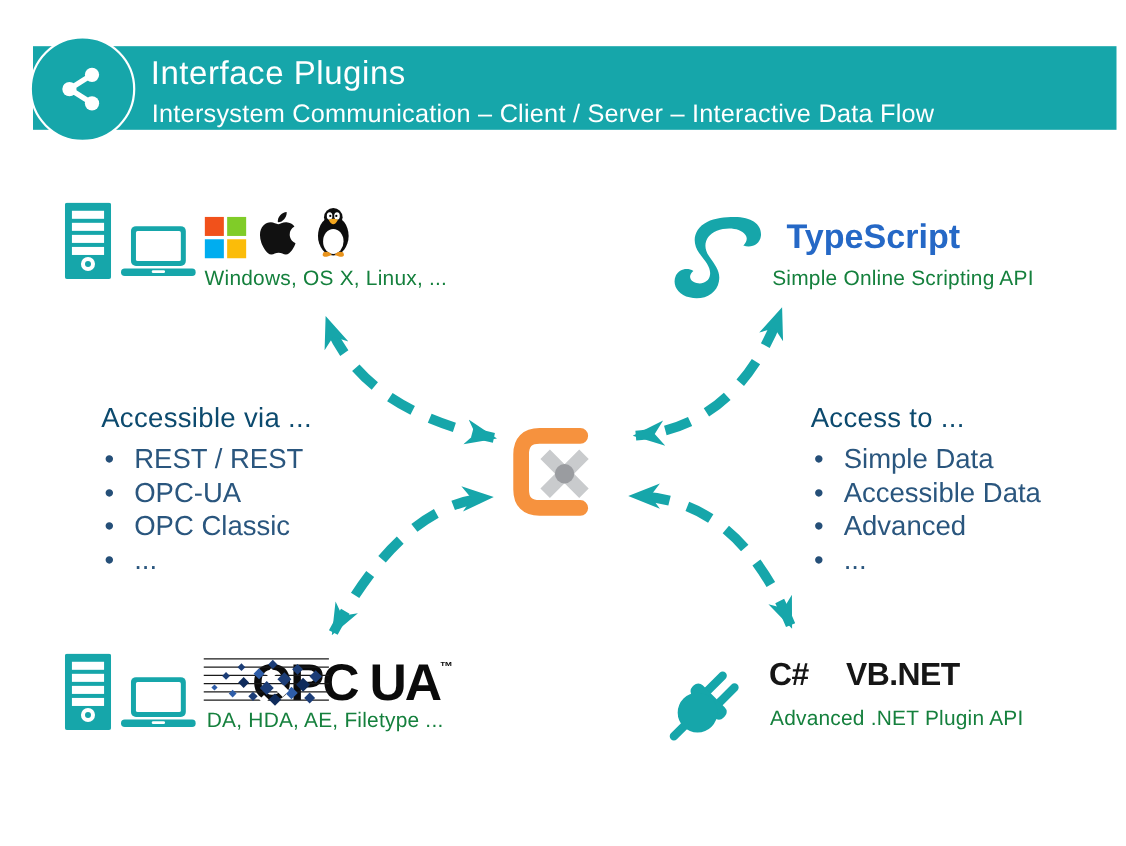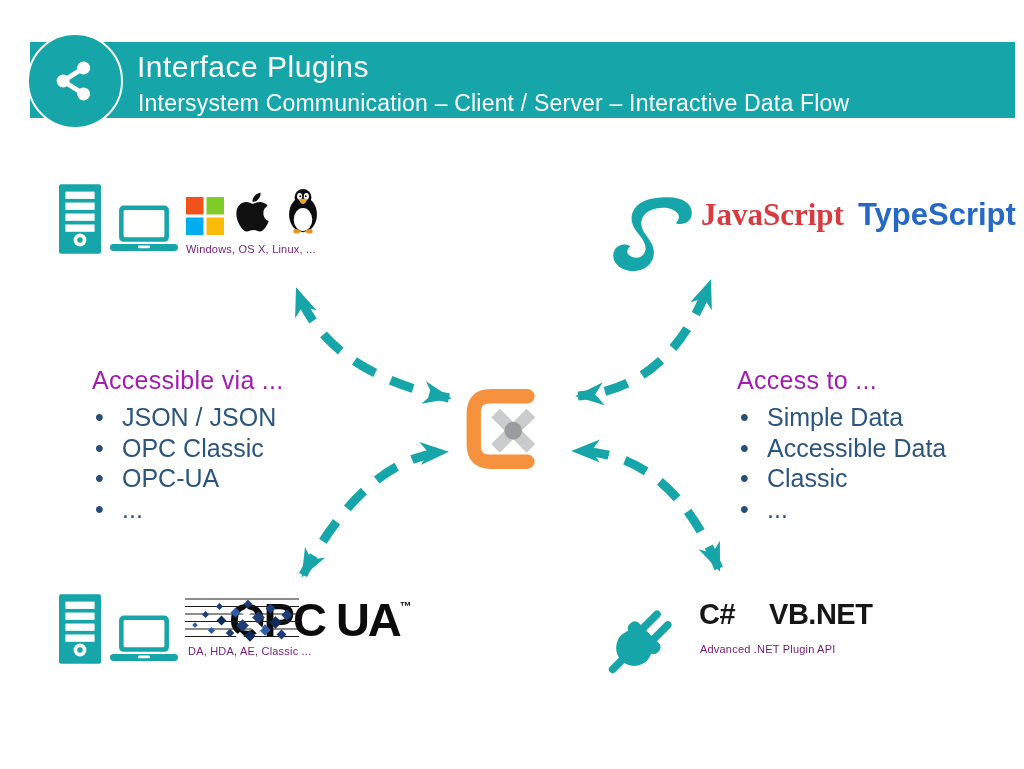--- a/index.html
+++ b/index.html
@@ -8,30 +8,30 @@
   .abs{position:absolute;}
 
   
   .header-bar{left:30px;top:42px;width:985px;height:76px;background:#16A6AA;}
   .header-circle{left:27px;top:33px;width:92px;height:92px;border-radius:50%;
                  background:#16A6AA;border:2px solid #fff;display:flex;align-items:center;justify-content:center;}
   .header-title{left:137px;top:50px;font-size:30px;color:#fff;font-weight:400;letter-spacing:.5px;}
   .header-subtitle{left:138px;top:90px;font-size:23px;color:#fff;font-weight:400;letter-spacing:.2px;}
 
   
-  .caption{font-size:11px;color:#701a75;letter-spacing:.2px;}
+  .caption{font-size:19px;color:#15803d;letter-spacing:.2px;}
   .js-brand{font-family:"Liberation Serif",serif;font-weight:700;font-size:31px;color:#D83B3F;}
   .ts-brand{font-size:31px;color:#2568C6;font-weight:700;margin-left:14px;}
   .net-brand{font-size:29px;font-weight:800;color:#161616;letter-spacing:-.5px;}
   .net-gap{margin-left:34px;}
   .brand-row{display:flex;align-items:baseline;white-space:nowrap;}
 
   
   .list-block{width:320px;}
-  .list-heading{font-size:25px;color:#a21caf;letter-spacing:.3px;margin-bottom:7px;}
+  .list-heading{font-size:25px;color:#0c4a6e;letter-spacing:.3px;margin-bottom:7px;}
   .list-block ul{list-style:none;margin:0;padding:0;}
   .list-block li{font-size:25px;color:#2A567E;height:30.5px;line-height:30.5px;margin-left:3px;white-space:nowrap;}
   .blt{display:inline-block;width:27px;color:#254F78;}
 
   
   .opc-logo{width:235px;height:58px;}
   .opc-text{position:absolute;left:44px;top:1px;font-size:47px;font-weight:800;color:#0b0b0b;
             letter-spacing:-2px;white-space:nowrap;}
   .opc-tm{font-size:12px;font-weight:700;vertical-align:26px;letter-spacing:0;}
   .opc-deco{position:absolute;left:0;top:0;}
@@ -129,40 +129,40 @@
 
   <div class="abs" style="left:607px;top:192px;">
     <svg width="93" height="89" viewBox="0 0 100 100">
       <path fill="#16A6AA" d="M66 6 C 84 6 94 14 93 25 C 92 34 83 38 75 35 C 78 32 80 28 77 24
         C 72 17 58 16 48 20 C 36 25 33 36 40 46 C 47 56 52 62 50 72 C 48 84 34 92 20 88
         C 8 85 2 75 6 66 C 9 59 18 57 24 61 C 20 64 19 69 24 72 C 31 76 40 73 41 65
         C 42 57 36 51 30 43 C 22 32 24 18 38 11 C 46 7 56 6 66 6 Z"></path>
     </svg>
   </div>
   <div class="abs brand-row" style="left:701px;top:197px;">
-    <span class="js-brand">JavaScript</span>
     <span class="ts-brand">TypeScript</span>
   </div>
+  <div class="abs caption" style="left:702px;top:243px;">Simple Online Scripting API</div>
 
   <div class="abs list-block" style="left:92px;top:366px;">
     <div class="list-heading">Accessible via ...</div>
     <ul>
-      <li><span class="blt">•</span><span>JSON / JSON</span></li>
+      <li><span class="blt">•</span><span>REST / REST</span></li>
+      <li><span class="blt">•</span><span>OPC-UA</span></li>
       <li><span class="blt">•</span><span>OPC Classic</span></li>
-      <li><span class="blt">•</span><span>OPC-UA</span></li>
       <li><span class="blt">•</span><span>...</span></li>
     </ul>
   </div>
 
   <div class="abs list-block" style="left:737px;top:366px;">
     <div class="list-heading">Access to ...</div>
     <ul>
       <li><span class="blt">•</span><span>Simple Data</span></li>
       <li><span class="blt">•</span><span>Accessible Data</span></li>
-      <li><span class="blt">•</span><span>Classic</span></li>
+      <li><span class="blt">•</span><span>Advanced</span></li>
       <li><span class="blt">•</span><span>...</span></li>
     </ul>
   </div>
 
   <div class="abs" style="left:59px;top:594px;">
     <svg width="42" height="70" viewBox="0 0 46 76">
       <rect x="0" y="0" width="46" height="76" rx="2" fill="#16A6AA"></rect>
       <rect x="7" y="8" width="32" height="8" fill="#fff"></rect>
       <rect x="7" y="20" width="32" height="8" fill="#fff"></rect>
       <rect x="7" y="32" width="32" height="8" fill="#fff"></rect>
@@ -206,21 +206,21 @@
         <rect x="82" y="14" width="7" height="7" fill="#1C3D77" transform="rotate(45 85.5 17.5)"></rect>
         <rect x="86" y="27" width="9" height="9" fill="#0F2B5B" transform="rotate(45 90.5 31.5)"></rect>
         <rect x="93" y="40" width="7" height="7" fill="#1C3D77" transform="rotate(45 96.5 43.5)"></rect>
         <rect x="98" y="20" width="8" height="8" fill="#1C3D77" transform="rotate(45 102 24)"></rect>
         <rect x="58" y="18" width="7" height="7" fill="#fff" transform="rotate(45 61.5 21.5)"></rect>
         <rect x="68" y="33" width="8" height="8" fill="#fff" transform="rotate(45 72 37)"></rect>
         <rect x="52" y="42" width="6" height="6" fill="#fff" transform="rotate(45 55 45)"></rect>
       </g>
     </svg>
   </div>
-  <div class="abs caption" style="left:188px;top:645px;">DA, HDA, AE, Classic ...</div>
+  <div class="abs caption" style="left:188px;top:645px;">DA, HDA, AE, Filetype ...</div>
 
   <div class="abs" style="left:592px;top:595px;">
     <svg width="95" height="95" viewBox="0 0 100 100">
       <g fill="#16A6AA" transform="rotate(45 50 50)">
         <rect x="38" y="12" width="8" height="28" rx="4"></rect>
         <rect x="54" y="12" width="8" height="28" rx="4"></rect>
         <rect x="29" y="36" width="42" height="14" rx="6"></rect>
         <circle cx="50" cy="58" r="19"></circle>
         <rect x="46" y="72" width="8" height="22" rx="4"></rect>
       </g>

